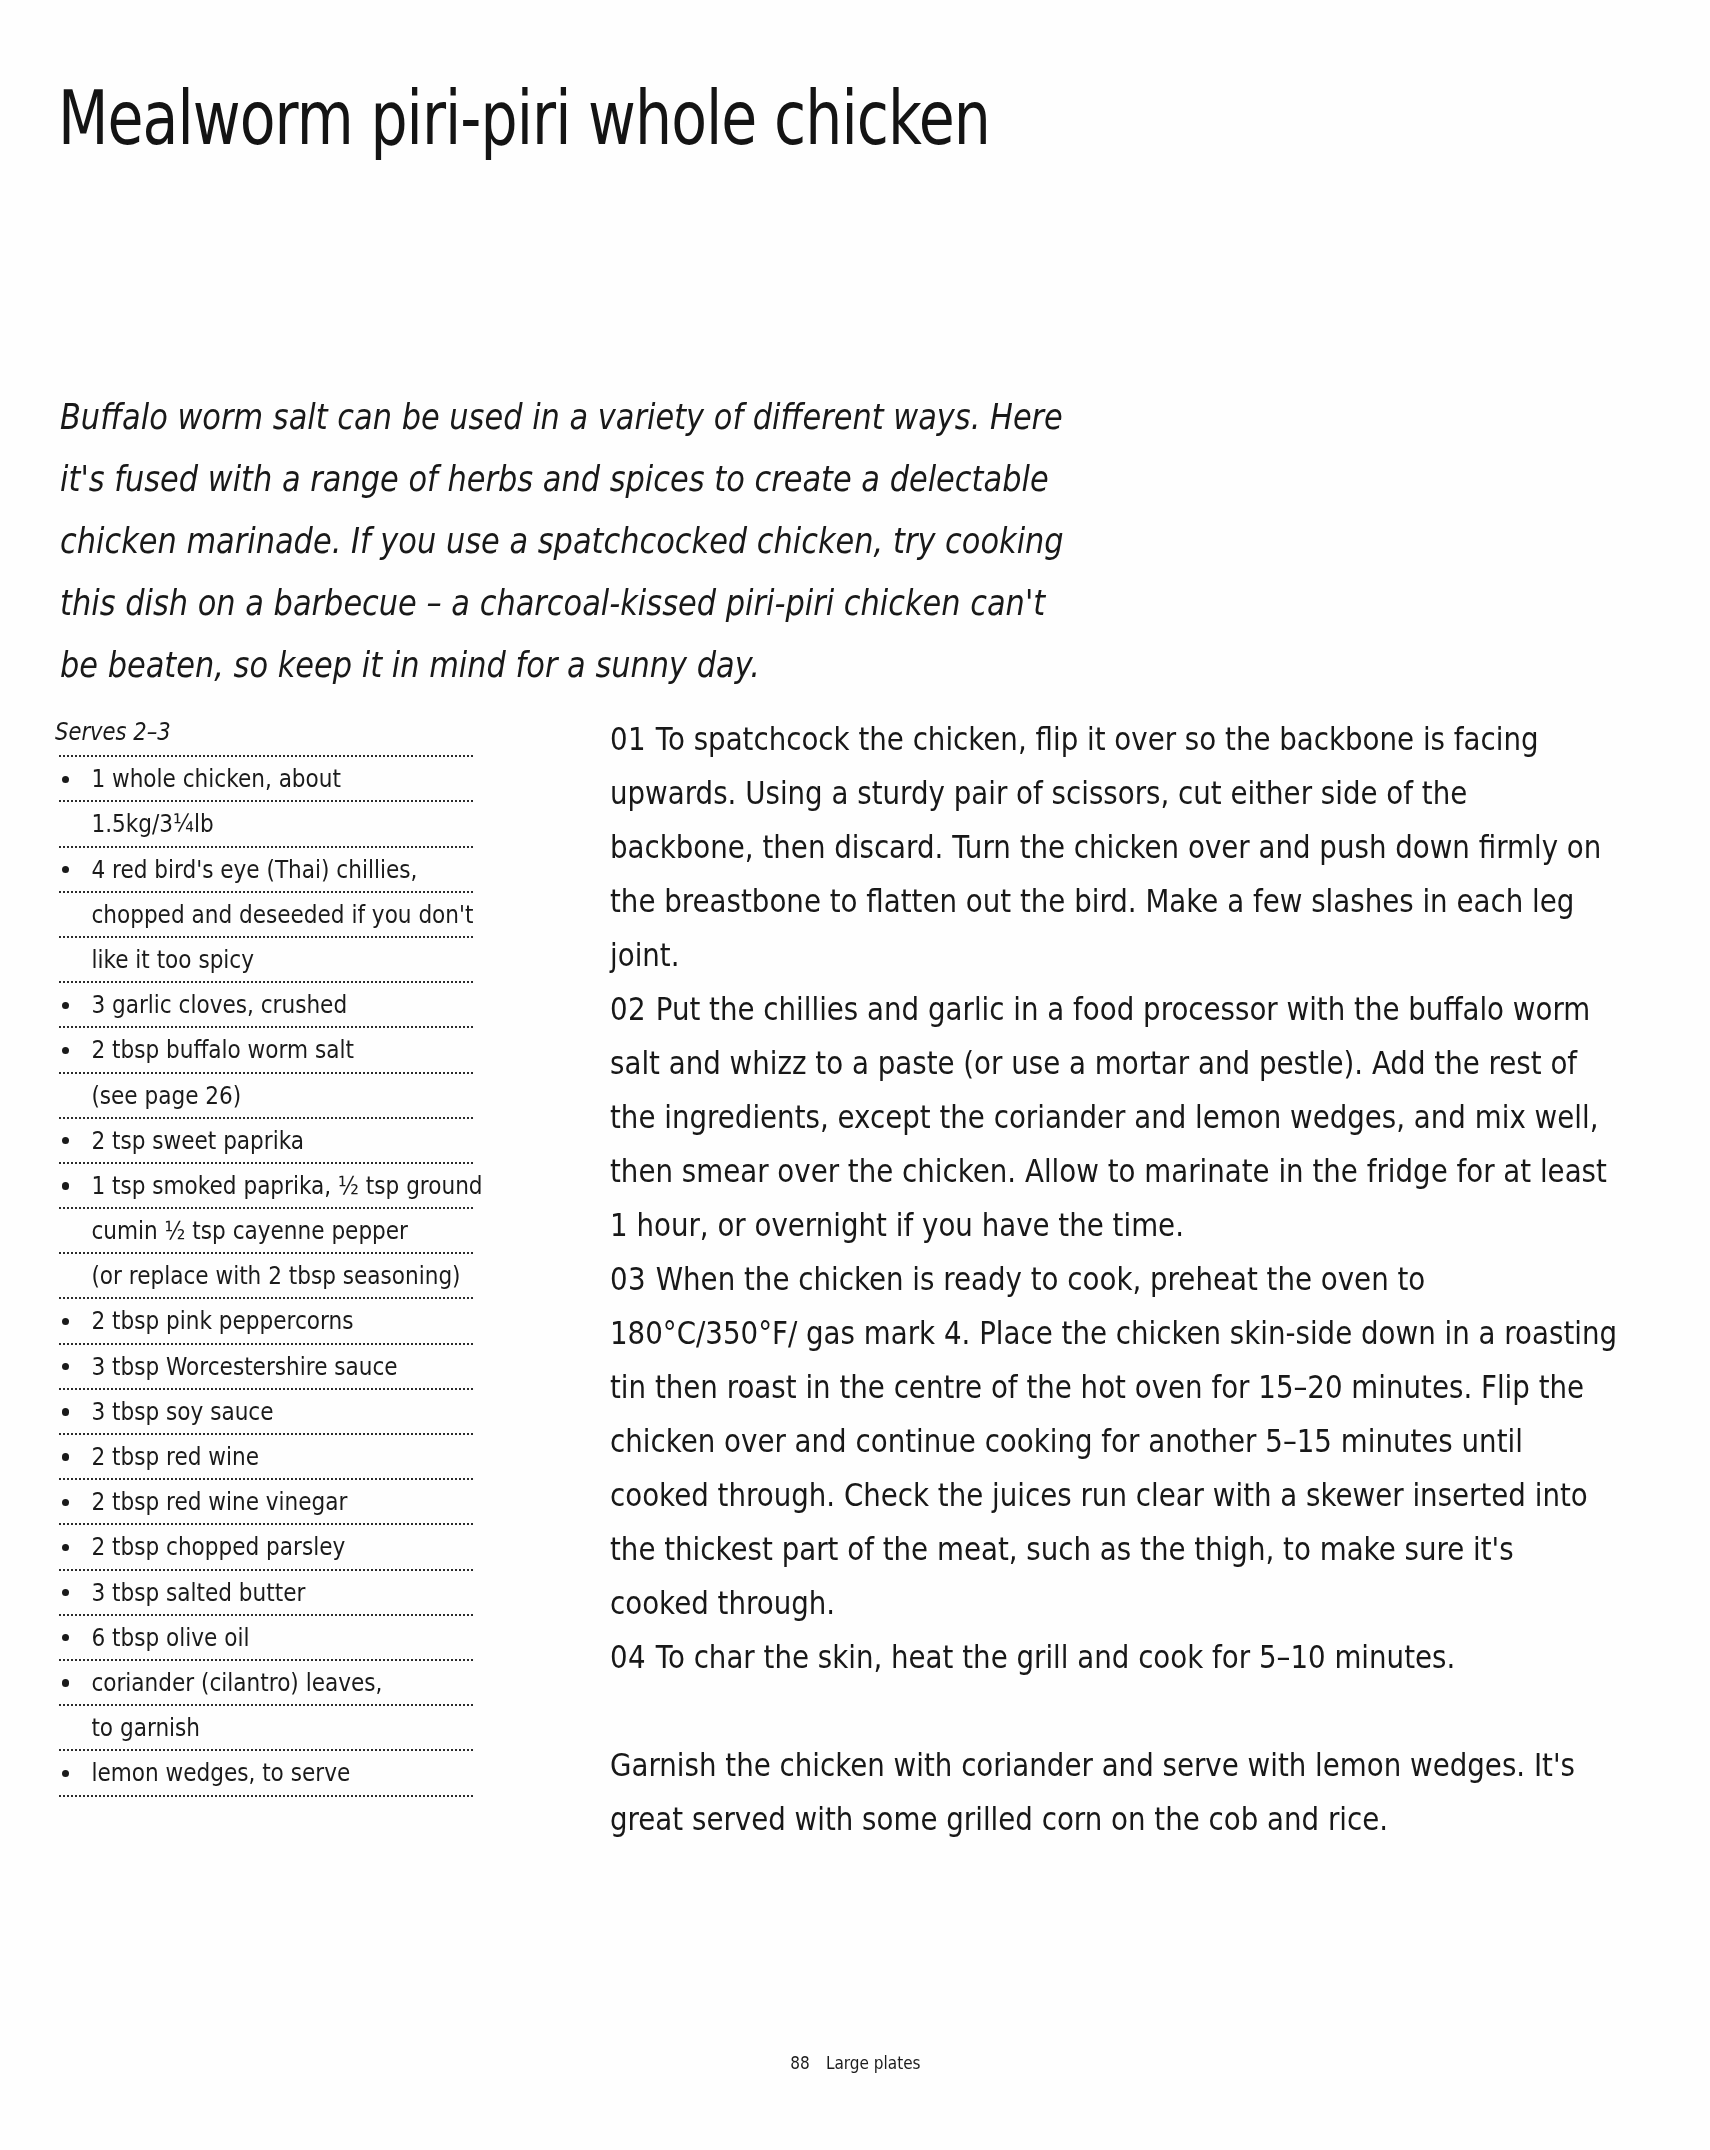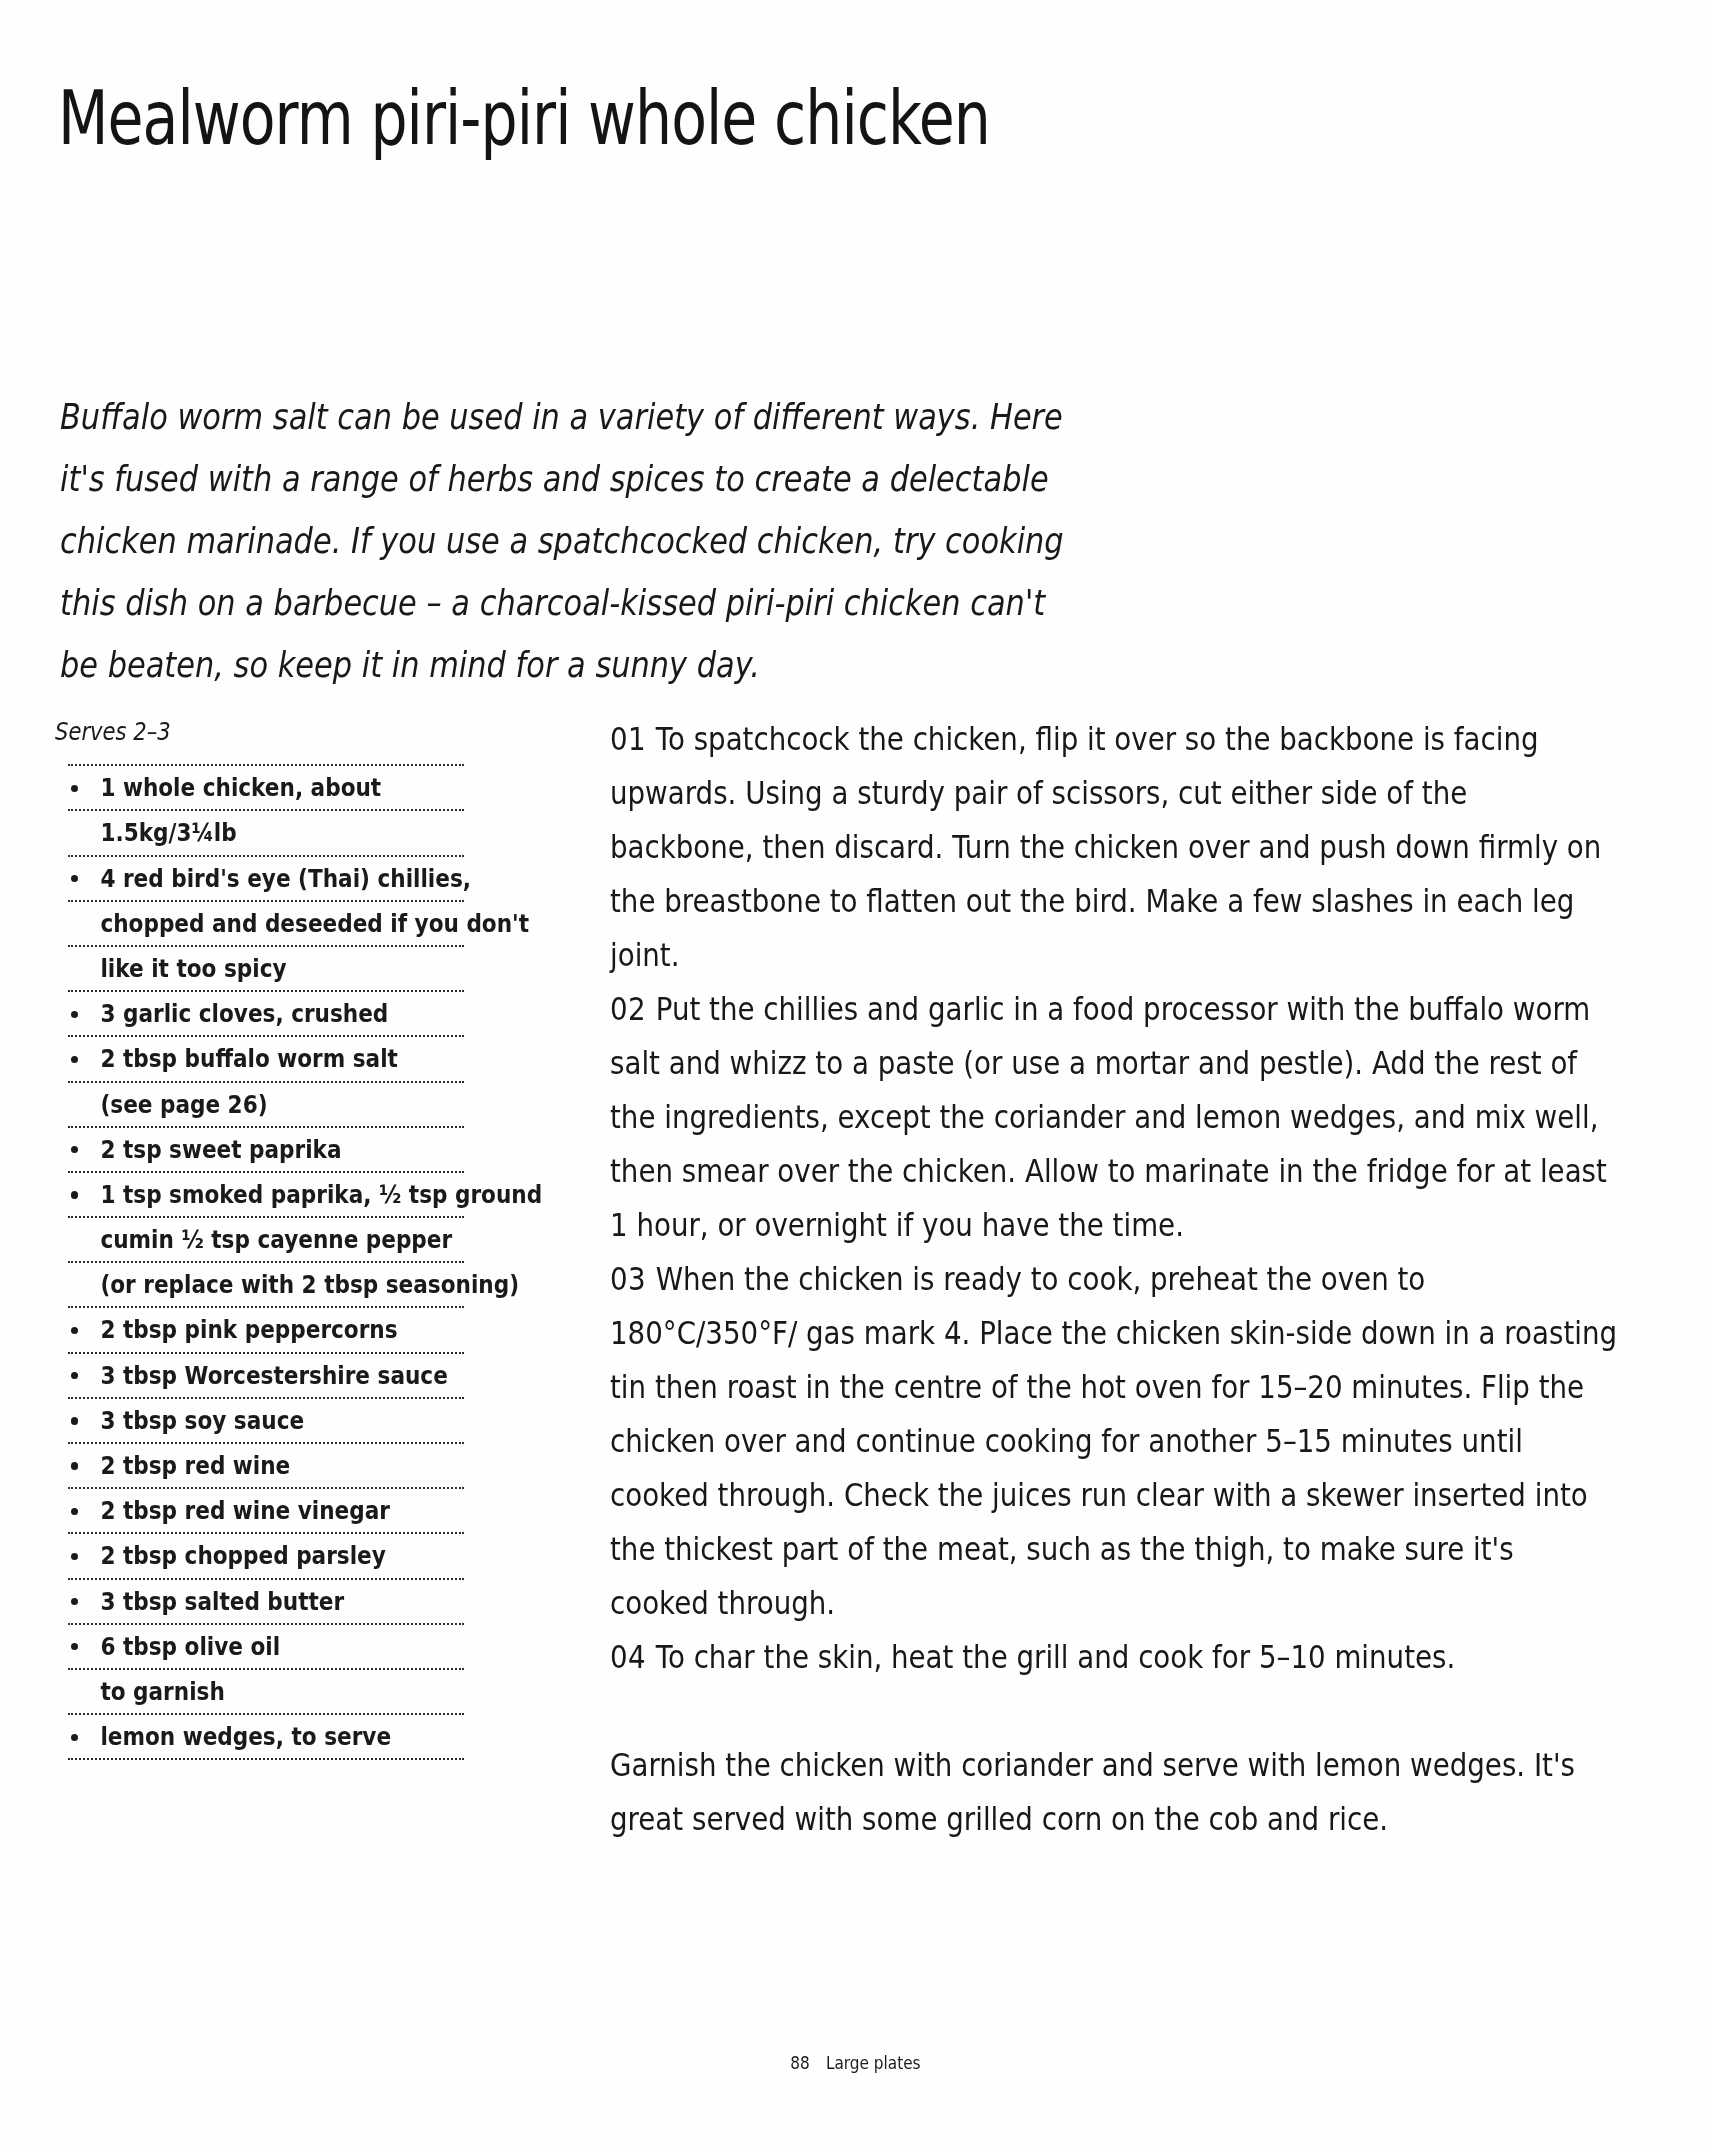--- a/index.html
+++ b/index.html
@@ -75,24 +75,23 @@
     font-style: italic;
     font-size: 24px;
     line-height: 31px;
     color: #1a1a1a;
     padding-bottom: 3.2px;
     transform: scaleX(0.88);
     transform-origin: left top;
   }
   .ing-list {
     list-style: none;
-    margin: 13px;
+    margin: 4px;
     padding: 0;
     border-top: 2.4px dotted #2b2b2b;
-    font-weight: bold;
   }
   .ing-line {
     position: relative;
     border-bottom: 2.4px dotted #2b2b2b;
     min-height: 32px;
     padding: 4px 0 3.2px 0;
     font-family: "DejaVu Sans", sans-serif;
     font-size: 24px;
     line-height: 36px;
     color: #1a1a1a;
@@ -191,20 +190,21 @@
           <li class="ing-line cont"><span class="txt">cumin ½ tsp cayenne pepper</span></li>
           <li class="ing-line cont"><span class="txt">(or replace with 2 tbsp seasoning)</span></li>
           <li class="ing-line"><span class="bullet"></span><span class="txt">2 tbsp pink peppercorns</span></li>
           <li class="ing-line"><span class="bullet"></span><span class="txt">3 tbsp Worcestershire sauce</span></li>
           <li class="ing-line"><span class="bullet"></span><span class="txt">3 tbsp soy sauce</span></li>
           <li class="ing-line"><span class="bullet"></span><span class="txt">2 tbsp red wine</span></li>
           <li class="ing-line"><span class="bullet"></span><span class="txt">2 tbsp red wine vinegar</span></li>
           <li class="ing-line"><span class="bullet"></span><span class="txt">2 tbsp chopped parsley</span></li>
           <li class="ing-line"><span class="bullet"></span><span class="txt">3 tbsp salted butter</span></li>
           <li class="ing-line"><span class="bullet"></span><span class="txt">6 tbsp olive oil</span></li>
+          <li class="ing-line"><span class="bullet"></span><span class="txt">coriander (cilantro) leaves,</span></li>
           <li class="ing-line cont"><span class="txt">to garnish</span></li>
           <li class="ing-line"><span class="bullet"></span><span class="txt">lemon wedges, to serve</span></li>
         </ul>
     </div>
 
     <div class="method" id="method-col">
         <p class="step"><span class="num">01</span><span class="stxt">To spatchcock the chicken, flip it over so the backbone is facing upwards. Using a sturdy pair of scissors, cut either side of the backbone, then discard. Turn the chicken over and push down firmly on the breastbone to flatten out the bird. Make a few slashes in each leg joint.</span></p>
         <p class="step"><span class="num">02</span><span class="stxt">Put the chillies and garlic in a food processor with the buffalo worm salt and whizz to a paste (or use a mortar and pestle). Add the rest of the ingredients, except the coriander and lemon wedges, and mix well, then smear over the chicken. Allow to marinate in the fridge for at least 1 hour, or overnight if you have the time.</span></p>
         <p class="step"><span class="num">03</span><span class="stxt">When the chicken is ready to cook, preheat the oven to 180°C/350°F/ gas mark 4. Place the chicken skin-side down in a roasting tin then roast in the centre of the hot oven for 15–20 minutes. Flip the chicken over and continue cooking for another 5–15 minutes until cooked through. Check the juices run clear with a skewer inserted into the thickest part of the meat, such as the thigh, to make sure it's cooked through.</span></p>
         <p class="step"><span class="num">04</span><span class="stxt">To char the skin, heat the grill and cook for 5–10 minutes.</span></p>

